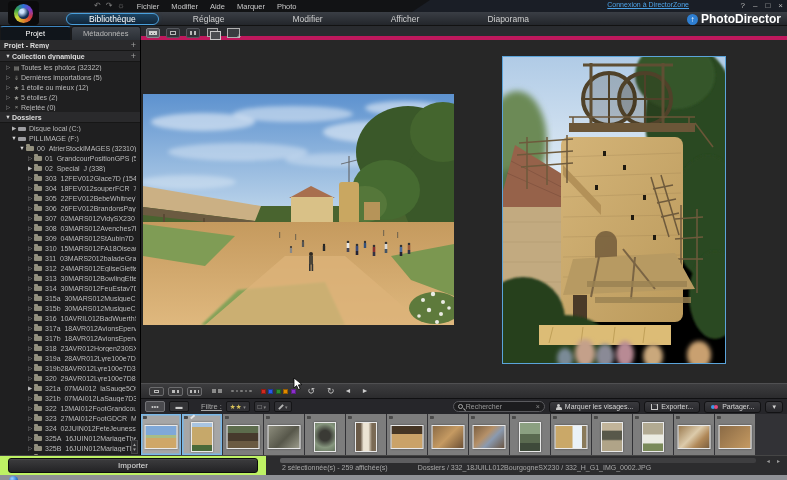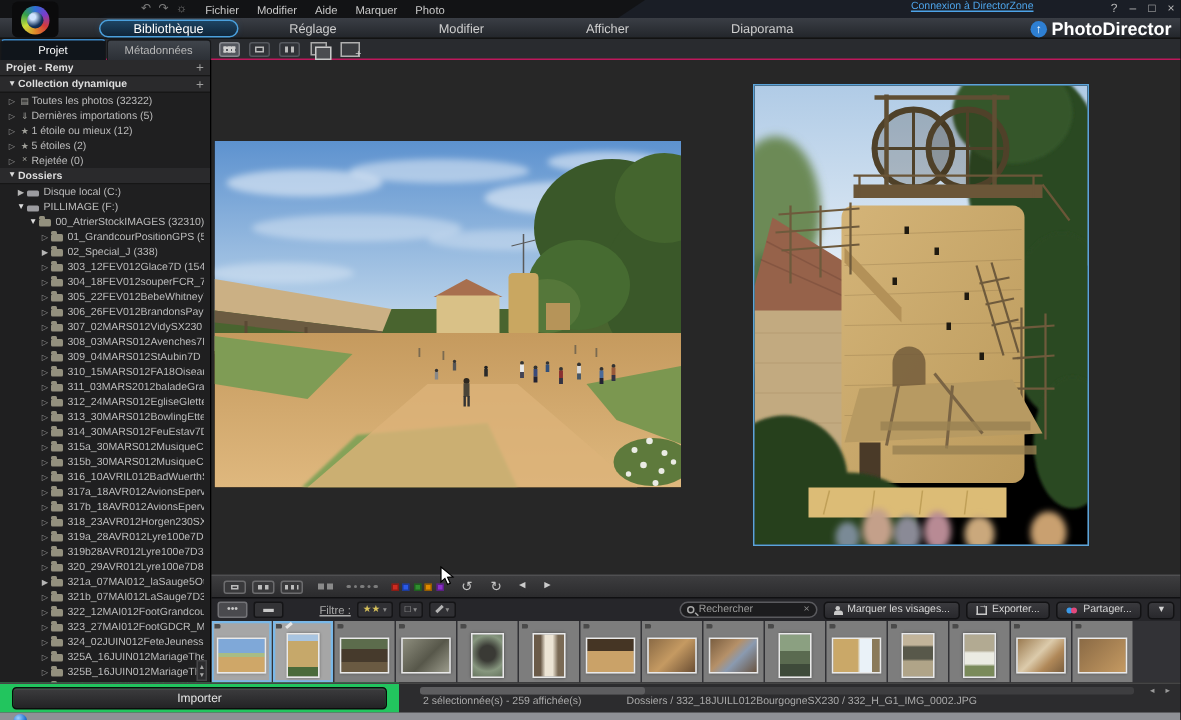--- a/index.html
+++ b/index.html
@@ -37,21 +37,21 @@
   
   .applogo { position:absolute; left:8px; top:1px; width:31px; height:24px; background:#0b0b0c;
              border-radius:4px; z-index:5; display:flex; align-items:center; justify-content:center; }
   .lens { width:19px; height:19px; border-radius:50%;
           background:conic-gradient(#2d6fd6,#7a3ccc,#d23a3a,#e08a2a,#cade3c,#35a04a,#2d6fd6); position:relative; }
   .lens::after { content:""; position:absolute; left:4px; top:4px; width:11px; height:11px;
                  border-radius:50%; background:radial-gradient(circle at 35% 30%,#cfe4ff 0 18%,#14335c 60%,#061326); }
 
   
   .row3 { position:absolute; left:0; top:26px; width:787px; height:14px; background:#292b2f;
-          border-bottom:1px solid #be185d; }
+          border-bottom:4px solid #be185d; }
   .sbtabs { position:absolute; left:0; top:0; width:141px; height:14px; display:flex; }
   .sbtab { flex:1; font-size:7.5px; text-align:center; line-height:14px; color:#b9b9b9;
            background:linear-gradient(#40454c,#2c3036); border:1px solid #17181a; border-bottom:0;
            border-radius:3px 3px 0 0; }
   .sbtab.active { background:#10151b; color:#fff; border-top:1px solid #3d85c0; }
   .vtools { position:absolute; left:146px; top:2px; display:flex; gap:6px; align-items:center; }
   .vtool { width:14px; height:10px; border:1px solid #55585e; border-radius:2px; background:#313338;
            position:relative; }
   .vtool.active { background:#54575e; border-color:#85888e; }
   .ic-grid::after { content:""; position:absolute; inset:2px;
@@ -110,21 +110,21 @@
   .swatches i { width:5px; height:5px; display:block; border:1px solid #00000055; }
   .rot { font-size:9px; color:#c5c5c5; margin-left:8px; line-height:10px; }
   .nav { font-size:7px; color:#cccccc; margin-left:6px; line-height:10px; }
 
   
   .fhdr { position:absolute; left:141px; top:398px; width:646px; height:16px; background:#26262a;
           border-top:1px solid #101012; display:flex; align-items:center; gap:4px; padding:0 4px; }
   .fvbtn { width:20px; height:11px; border:1px solid #151517; border-radius:2px; background:#333336;
            color:#c9c9c9; font-size:7px; text-align:center; line-height:10px; }
   .fvbtn.active { background:#4a4a4e; border-color:#737377; }
-  .flabel { font-size:7.5px; color:#a9a9a9; margin-left:20px;text-decoration:underline; }
+  .flabel { font-size:7.5px; color:#a9a9a9; margin-left:8px;text-decoration:underline; }
   .chip { height:11px; border:1px solid #151517; border-radius:2px; background:#303034; color:#b9b97a;
           font-size:6.5px; line-height:10px; padding:0 3px; color:#b5b5b5; }
   .chip b { color:#d8c25a; font-weight:normal; }
   .pencil { display:inline-block; width:6px; height:2px; background:#b5b5b5; transform:rotate(-45deg); margin:0 1px 1px 0; }
   .caret { color:#8a8a8a; font-size:5px; }
   .fright { margin-left:auto; display:flex; gap:4px; align-items:center; }
   .search { width:92px; height:11px; border:1px solid #5a5a5e; border-radius:6px; background:#1c1c1e;
             display:flex; align-items:center; gap:3px; padding:0 4px; }
   .mag { width:5px; height:5px; border:1px solid #a9a9a9; border-radius:50%; position:relative; flex:none; }
   .mag::after { content:""; position:absolute; left:4px; top:4px; width:3px; height:1px; background:#a9a9a9; transform:rotate(45deg); }
@@ -161,21 +161,21 @@
   .t-interior-warm { background:linear-gradient(135deg,#8a6a45,#c59a62 50%,#6a4e34); }
   .t-interior-people { background:linear-gradient(135deg,#7a5e40,#b59068 40%,#8a9ab0 60%,#6a5440); }
   .t-green-person { background:linear-gradient(180deg,#8ba081 0 40%,#5a6a50 40% 70%,#3e4a3a 70%); }
   .t-window-light { background:linear-gradient(90deg,#caa868 0 52%,#eaf2f8 58% 84%,#8a7a5a 84%); }
   .t-sign { background:linear-gradient(180deg,#c2b49a 0 25%,#58584a 30% 58%,#b0a488 64%); }
   .t-flowers { background:linear-gradient(180deg,#b2aa92 0 38%,#ebebe2 44% 70%,#7a8a5a 76%); }
   .t-interior-table { background:linear-gradient(135deg,#9a7a50,#dccbab 45%,#b08858 70%,#7a5e3e); }
   .t-partial { background:linear-gradient(135deg,#8a6a45,#c59a62); }
 
   
-  .importwrap { position:absolute; left:0; top:455px; width:266px; height:20px; background:#22c55e;
+  .importwrap { position:absolute; left:0; top:455px; width:266px; height:20px; background:#bef264;
                 border-top:1px solid #454545; display:flex; align-items:center; }
   .importbtn { margin:0 8px; width:250px; height:15px; border:1px solid #0c0c0c; border-radius:3px;
                background:linear-gradient(#3c3c3e,#232325); color:#e3e3e3; font-size:8px;
                text-align:center; line-height:14px; box-shadow:inset 0 1px 0 #55555577; }
   .statusbar { position:absolute; left:266px; top:455px; width:521px; height:20px; background:#2c2c2e;
                border-top:1px solid #454545; }
   .hscroll { position:absolute; left:14px; top:2px; width:476px; height:5px; background:#3e3e40; border-radius:2px; }
   .hscroll .thumb { position:absolute; left:0; top:0; width:150px; height:5px; background:#5e5e60; border-radius:2px; }
   .harrows { position:absolute; right:4px; top:2px; font-size:5px; color:#9a9a9a; letter-spacing:2px; }
   .stext { position:absolute; left:16px; top:8px; font-size:7px; color:#a9a9a9; display:flex; gap:30px; white-space:nowrap; }

